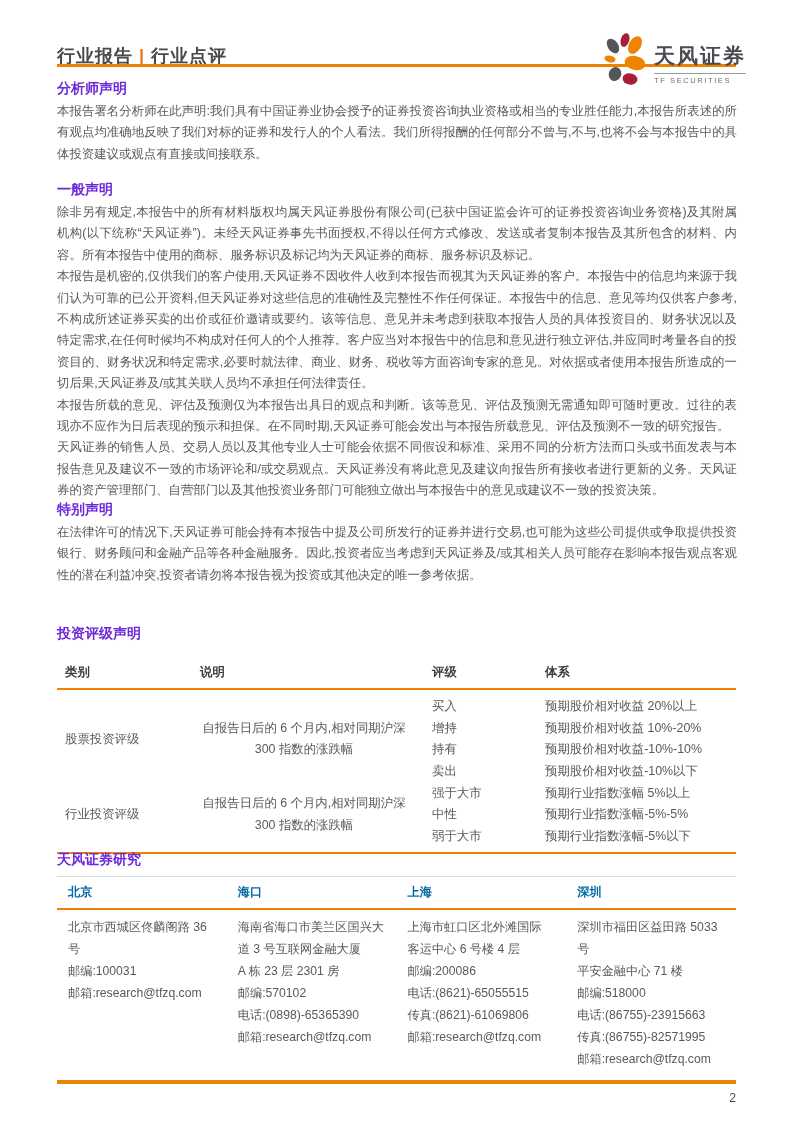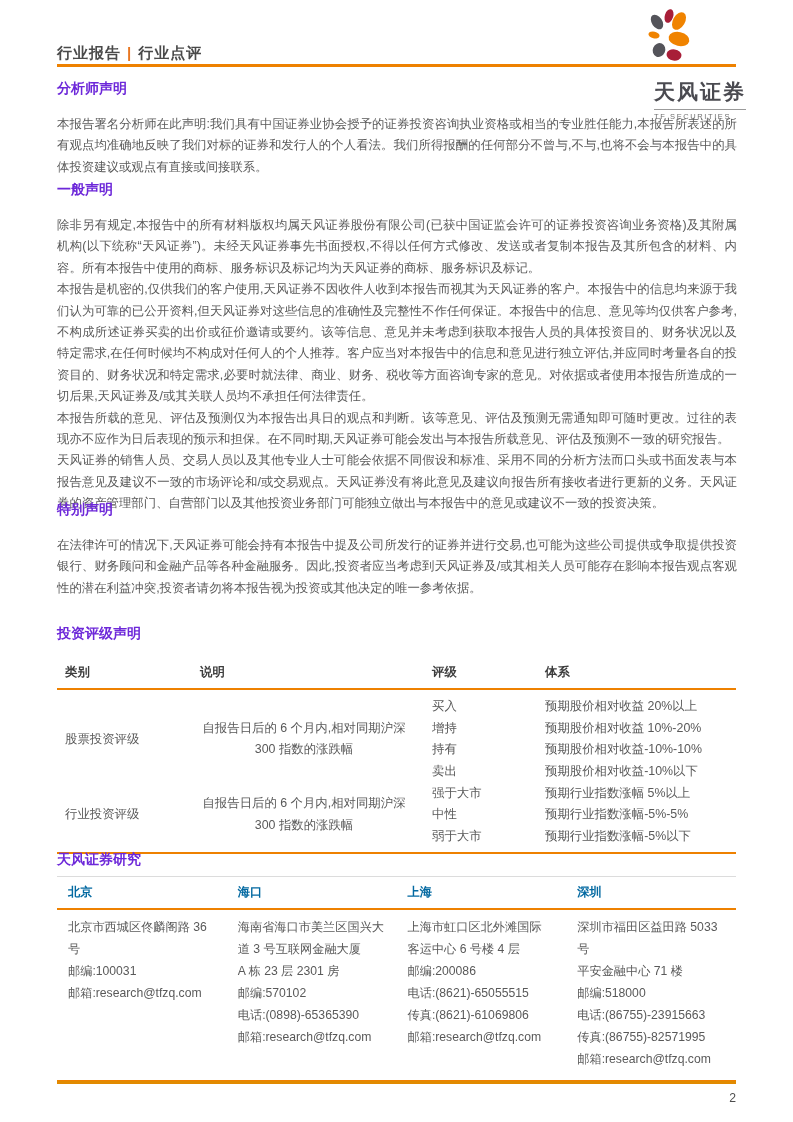--- a/index.html
+++ b/index.html
@@ -7,47 +7,47 @@
     position:relative;
     width:793px; height:1122px;
     background:#ffffff;
     font-family:"Liberation Sans","DejaVu Sans",sans-serif;
     color:#595959;
     overflow:hidden;
   }
   
   .header-label {
     position:absolute; top:44px; left:57px;
-    font-size:15px; font-weight:bold; color:#4a4a4a; letter-spacing:1px;
+    font-size:18px; font-weight:bold; color:#4a4a4a; letter-spacing:1px;
   }
   .header-label .divider { color:#e87722; padding:0 6px; font-weight:bold; }
   .header-rule {
     position:absolute; top:64px; left:57px; right:57px; height:3px;
     background:#ee8100;
   }
   .logo {
-    position:absolute; top:8px; right:47px; height:56px;
-    display:flex; align-items:flex-start; z-index:2;flex-direction:column;
+    position:absolute; top:32px; right:47px; height:56px;
+    display:flex; align-items:flex-start; z-index:2;
   }
   .logo-text { margin-left:6px; padding-top:10px; }
   .logo-cn {
     font-size:21px; font-weight:bold; color:#4a4a50; letter-spacing:2px;
     border-bottom:1px solid #9a9a9a; padding-bottom:3px;
   }
   .logo-en {
     font-size:7.5px; color:#6e6e6e; letter-spacing:1.6px; padding-top:2px;
   }
   
   .sec-heading {
     position:absolute; left:57px;
     font-size:14px; font-weight:bold; color:#6d28d9;
   }
   .sec-body {
     position:absolute; left:57px; width:680px;
-    font-size:12.4px; line-height:21.4px; text-align:justify; color:#595959;margin-top:13px;
+    font-size:12.4px; line-height:21.4px; text-align:justify; color:#595959;
   }
   .sec-body p { margin:0; }
   
   .rt {
     position:absolute; top:664px; left:57px; width:679px;
     font-size:12.4px; color:#595959; box-sizing:border-box;
   }
   .rt-header {
     display:grid; grid-template-columns:135px 232px 113px 1fr;
     padding:0 0 7px 8px; font-weight:bold; color:#3d3d3d;

